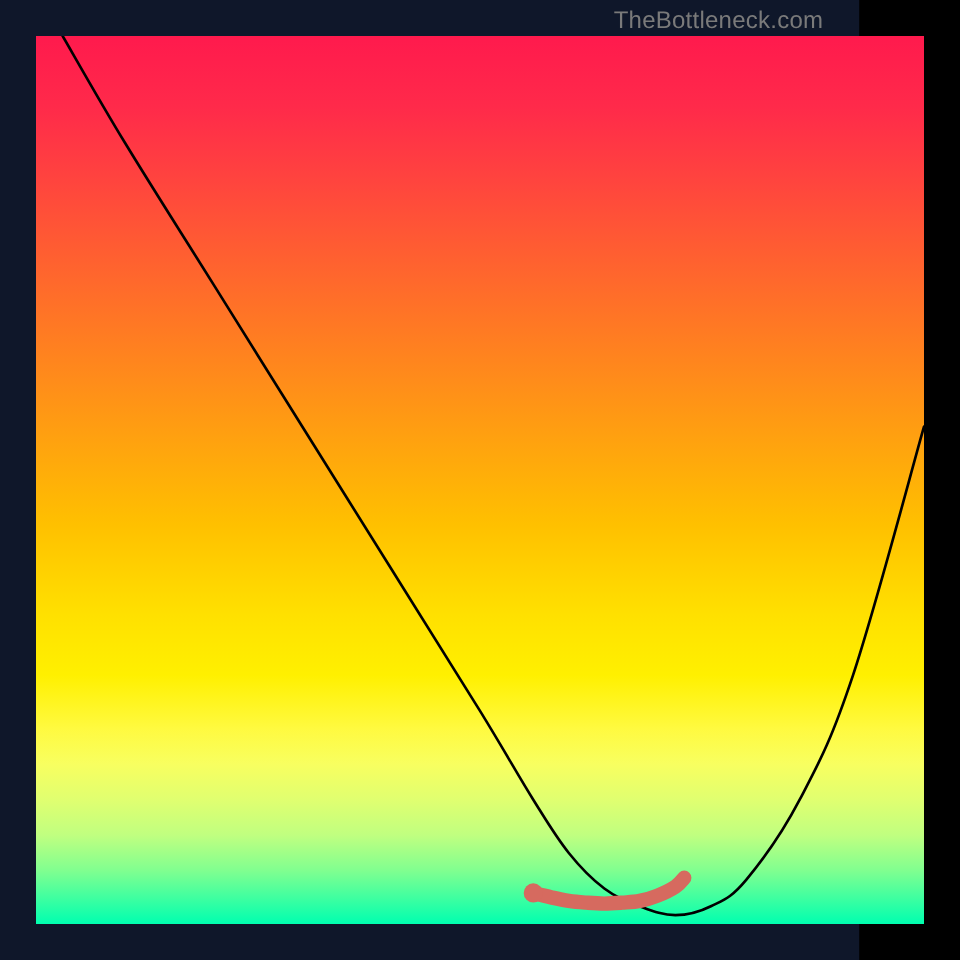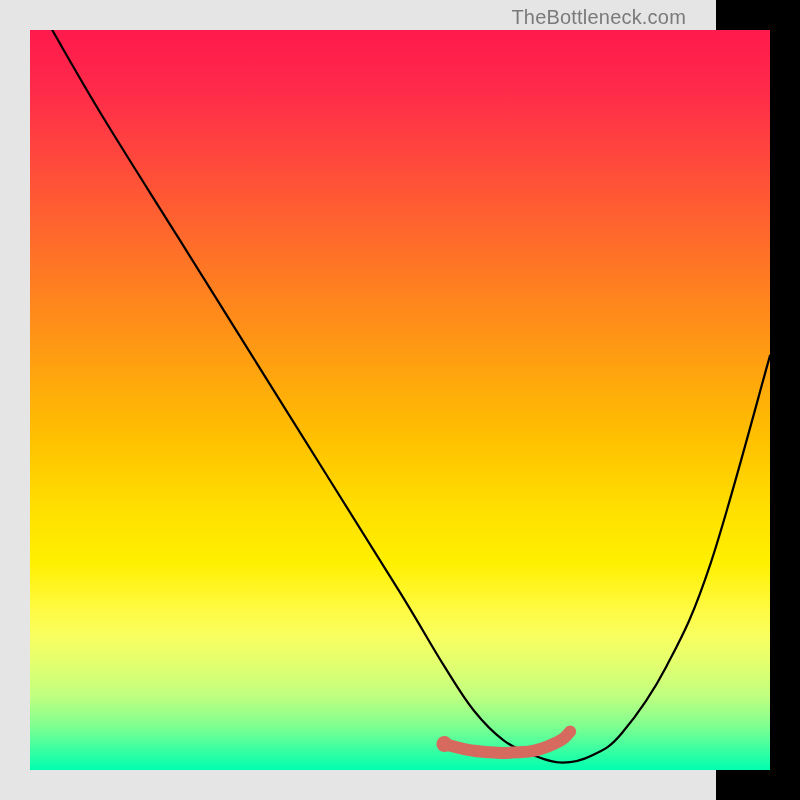--- a/index.html
+++ b/index.html
@@ -1,21 +1,21 @@
 <!DOCTYPE html>
 <html><head>
 <meta charset="utf-8">
 <style>
   * { margin: 0; padding: 0; box-sizing: border-box; }
   html, body { width: 800px; height: 800px; overflow: hidden; background: #000; }
   .container {
     position: relative;
     width: 716px;
     height: 800px;
-    background: #e5e5e5;
+    background: #0f172a;
   }
   .plot-area {
     position: absolute;
     left: 30px;
     top: 30px;
     width: 740px;
     height: 740px;
     background: linear-gradient(to bottom,
       #ff1a4d 0%,
       #ff2a4a 8%,

